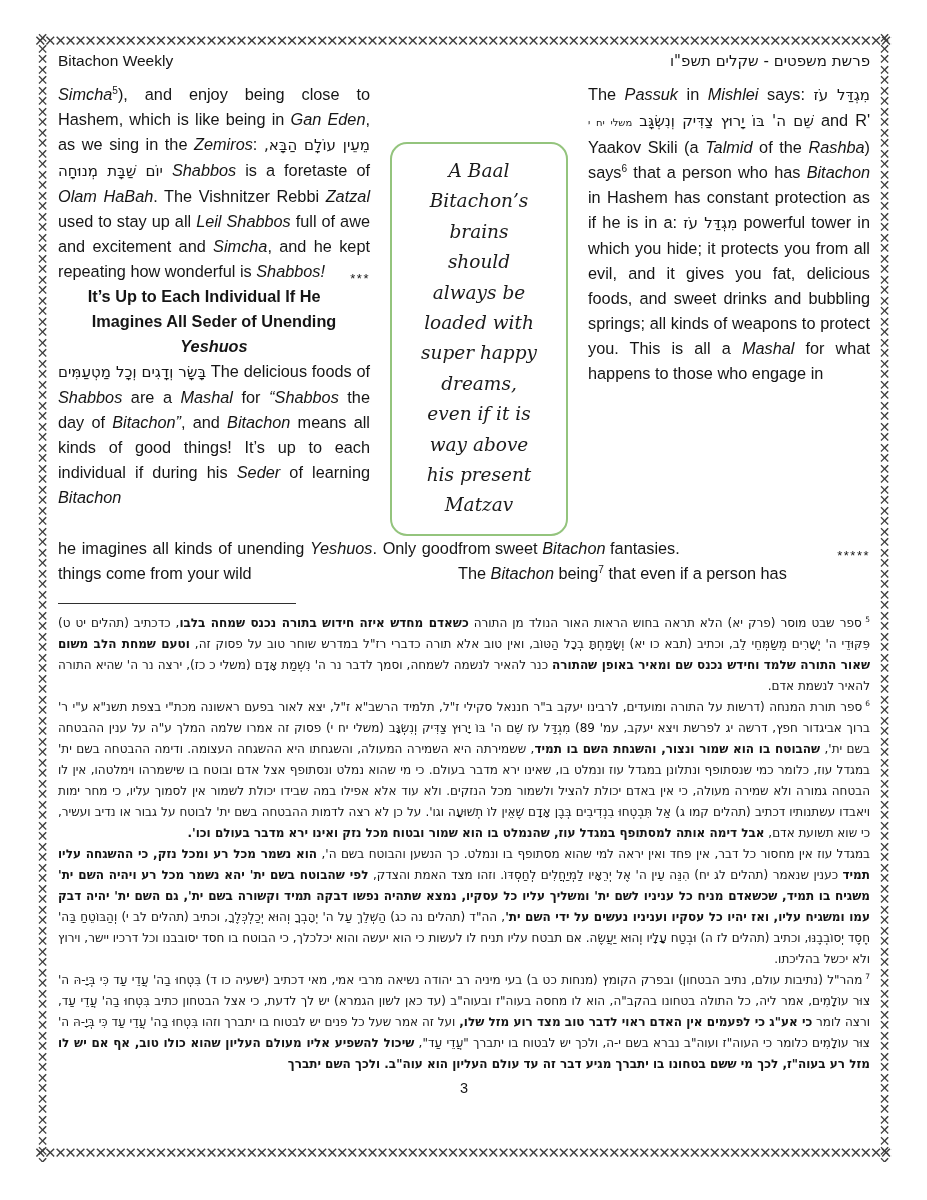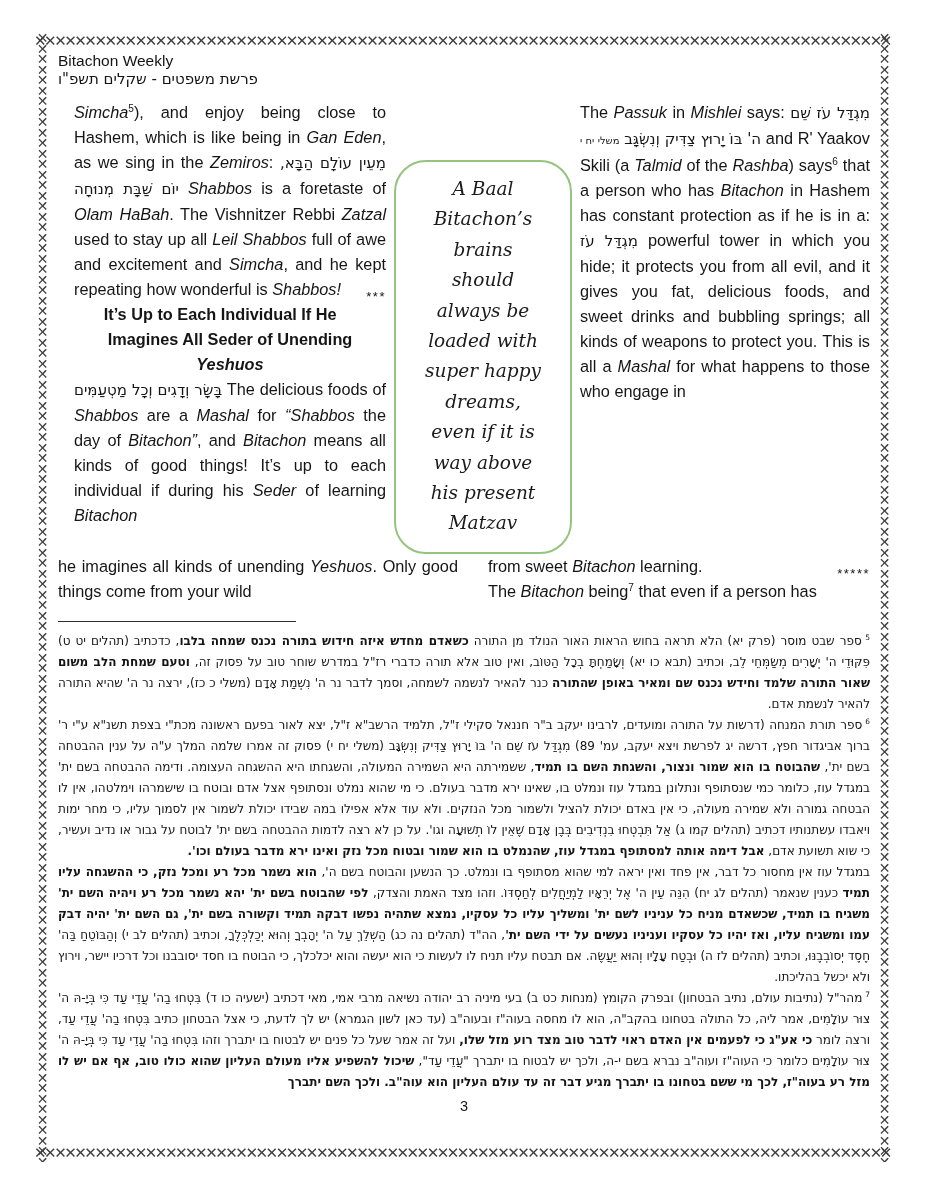--- a/index.html
+++ b/index.html
@@ -12,42 +12,42 @@
   .border-strip{position:absolute;color:#3f3f3f;overflow:hidden;z-index:0;user-select:none;}
   .b-top,.b-bottom{left:34px;width:858px;height:17px;font-size:15px;line-height:16px;letter-spacing:-2.5px;white-space:nowrap;}
   .b-top{top:33px;}
   .b-bottom{top:1145px;}
   .b-left,.b-right{top:33px;width:15px;height:1129px;font-size:14px;line-height:10.5px;white-space:pre-line;text-align:center;}
   .b-left{left:35px;}
   .b-right{left:877px;}
 
   .page{position:absolute;left:58px;top:52px;width:812px;z-index:1;}
 
-  .header{display:flex;justify-content:space-between;align-items:baseline;font-size:15.5px;margin-bottom:12px;flex-direction:column;}
+  .header{display:flex;justify-content:space-between;align-items:baseline;font-size:15.5px;margin-bottom:12px;}
   .header .he-title{font-family:"DejaVu Sans",sans-serif;direction:rtl;font-size:15px;}
 
-  .main-grid{display:grid;grid-template-columns:312px 178px 1fr;column-gap:8px;margin-left:16px;}
+  .main-grid{display:grid;grid-template-columns:312px 178px 1fr;column-gap:20px;}
   .col{text-align:justify;font-size:16.3px;line-height:25px;}
   .col p{margin:0;}
   .heading{font-weight:bold;text-align:center;}
   .i{font-style:italic;}
   .b{font-weight:bold;}
   .he{font-family:"DejaVu Sans",sans-serif;font-size:15px;}
   .small{font-size:10px;}
   .sup{vertical-align:super;font-size:0.62em;line-height:0;}
   .stars{float:right;font-size:13px;letter-spacing:1.5px;padding-top:7px;font-style:normal;font-weight:normal;}
 
   .quote-box{
-    margin-top:60px;height:366px;border:2.5px solid #94c47d;border-radius:32px;
+    margin-top:60px;height:366px;border:2.5px solid #94c47d;border-radius:17px;
     padding:12px 6px;text-align:center;
     font-family:"DejaVu Serif",serif;font-style:italic;
     font-size:18.5px;line-height:30.4px;white-space:pre-line;color:#1b1b1b;
   }
 
-  .bottom-grid{display:grid;grid-template-columns:400px 1fr;column-gap:30px;}
+  .bottom-grid{display:grid;grid-template-columns:400px 1fr;}
   .bottom-grid p{margin:0;text-align:justify;font-size:16.3px;line-height:25px;}
 
   .fn-sep{width:238px;border:none;border-top:1.7px solid #2f2f2f;margin:17px 0 9px 0;}
 
   .footnotes{direction:rtl;text-align:justify;font-family:"DejaVu Sans",sans-serif;font-size:12px;line-height:21px;}
   .footnotes p{margin:0;}
 
   .page-num{text-align:center;font-size:14.5px;margin-top:5px;}
 </style>
 </head>
@@ -347,21 +347,21 @@
     </div>
 
     <div class="col">
       <p><span>The </span><span class="i">Passuk</span><span> in </span><span class="i">Mishlei</span><span> says: </span><span class="he">מִגְדַּל עֹז שֵׁם ה' בּוֹ יָרוּץ צַדִּיק וְנִשְׂגָּב</span><span> </span><span class="he small">משלי יח י</span><span> and R' Yaakov Skili (a </span><span class="i">Talmid</span><span> of the </span><span class="i">Rashba</span><span>) says</span><span class="sup">6</span><span> that a person who has </span><span class="i">Bitachon</span><span> in Hashem has constant protection as if he is in a: </span><span class="he">מִגְדַּל עֹז</span><span> powerful tower in which you hide; it protects you from all evil, and it gives you fat, delicious foods, and sweet drinks and bubbling springs; all kinds of weapons to protect you. This is all a </span><span class="i">Mashal</span><span> for what happens to those who engage in</span></p>
     </div>
 
   </div>
 
   <div class="bottom-grid">
     <p><span>he imagines all kinds of unending </span><span class="i">Yeshuos</span><span>. Only good things come from your wild</span></p>
-    <p><span class="stars">*****</span><span>from sweet </span><span class="i">Bitachon</span><span> learning.</span><br><span>The </span><span class="i">Bitachon</span><span> being</span><span class="sup">7</span><span> that even if a person has</span></p>
+    <p><span class="stars">*****</span><span>from sweet </span><span class="i">Bitachon</span><span> fantasies.</span><br><span>The </span><span class="i">Bitachon</span><span> being</span><span class="sup">7</span><span> that even if a person has</span></p>
   </div>
 
   <hr class="fn-sep">
 
   <div class="footnotes" dir="rtl">
     <p><span class="sup">5 </span><span>ספר שבט מוסר (פרק יא) הלא תראה בחוש הראות האור הנולד מן התורה </span><span class="b">כשאדם מחדש איזה חידוש בתורה נכנס שמחה בלבו</span><span>, כדכתיב (תהלים יט ט) פִּקּוּדֵי ה' יְשָׁרִים מְשַׂמְּחֵי לֵב, וכתיב (תבא כו יא) וְשָׂמַחְתָּ בְכָל הַטּוֹב, ואין טוב אלא תורה כדברי רז"ל במדרש שוחר טוב על פסוק זה, </span><span class="b">וטעם שמחת הלב משום שאור התורה שלמד וחידש נכנס שם ומאיר באופן שהתורה</span><span> כנר להאיר לנשמה לשמחה, וסמך לדבר נר ה' נִשְׁמַת אָדָם (משלי כ כז), ירצה נר ה' שהיא התורה להאיר לנשמת אדם.</span></p>
     <p><span class="sup">6 </span><span>ספר תורת המנחה (דרשות על התורה ומועדים, לרבינו יעקב ב"ר חננאל סקילי ז"ל, תלמיד הרשב"א ז"ל, יצא לאור בפעם ראשונה מכת"י בצפת תשנ"א ע"י ר' ברוך אביגדור חפץ, דרשה יג לפרשת ויצא יעקב, עמ' 89) מִגְדַּל עֹז שֵׁם ה' בּוֹ יָרוּץ צַדִּיק וְנִשְׂגָּב (משלי יח י) פסוק זה אמרו שלמה המלך ע"ה על ענין ההבטחה בשם ית', </span><span class="b">שהבוטח בו הוא שמור ונצור, והשגחת השם בו תמיד</span><span>, ששמירתה היא השמירה המעולה, והשגחתו היא ההשגחה העצומה. ודימה ההבטחה בשם ית' במגדל עוז, כלומר כמי שנסתופף ונתלונן במגדל עוז ונמלט בו, שאינו ירא מדבר בעולם. כי מי שהוא נמלט ונסתופף אצל אדם ובוטח בו שישמרהו וימלטהו, אין לו הבטחה גמורה ולא שמירה מעולה, כי אין באדם יכולת להציל ולשמור מכל הנזקים. ולא עוד אלא אפילו במה שבידו יכולת לשמור אין לסמוך עליו, כי מחר ימות ויאבדו עשתנותיו דכתיב (תהלים קמו ג) אַל תִּבְטְחוּ בִנְדִיבִים בְּבֶן אָדָם שֶׁאֵין לוֹ תְשׁוּעָה וגו'. על כן לא רצה לדמות ההבטחה בשם ית' לבוטח על גבור או נדיב ועשיר, כי שוא תשועת אדם, </span><span class="b">אבל דימה אותה למסתופף במגדל עוז, שהנמלט בו הוא שמור ובטוח מכל נזק ואינו ירא מדבר בעולם וכו'.</span><br><span>במגדל עוז אין מחסור כל דבר, אין פחד ואין יראה למי שהוא מסתופף בו ונמלט. כך הנשען והבוטח בשם ה', </span><span class="b">הוא נשמר מכל רע ומכל נזק, כי ההשגחה עליו תמיד</span><span> כענין שנאמר (תהלים לג יח) הִנֵּה עֵין ה' אֶל יְרֵאָיו לַמְיַחֲלִים לְחַסְדּוֹ. וזהו מצד האמת והצדק, </span><span class="b">לפי שהבוטח בשם ית' יהא נשמר מכל רע ויהיה השם ית' משגיח בו תמיד, שכשאדם מניח כל עניניו לשם ית' ומשליך עליו כל עסקיו, נמצא שתהיה נפשו דבקה תמיד וקשורה בשם ית', גם השם ית' יהיה דבק עמו ומשגיח עליו, ואז יהיו כל עסקיו ועניניו נעשים על ידי השם ית'</span><span>, הה"ד (תהלים נה כג) הַשְׁלֵךְ עַל ה' יְהָבְךָ וְהוּא יְכַלְכְּלֶךָ, וכתיב (תהלים לב י) וְהַבּוֹטֵחַ בַּה' חֶסֶד יְסוֹבְבֶנּוּ, וכתיב (תהלים לז ה) וּבְטַח עָלָיו וְהוּא יַעֲשֶׂה. אם תבטח עליו תניח לו לעשות כי הוא יעשה והוא יכלכלך, כי הבוטח בו חסד יסובבנו וכל דרכיו יישר, וירוץ ולא יכשל בהליכתו.</span></p>
     <p><span class="sup">7 </span><span>מהר"ל (נתיבות עולם, נתיב הבטחון) ובפרק הקומץ (מנחות כט ב) בעי מיניה רב יהודה נשיאה מרבי אמי, מאי דכתיב (ישעיה כו ד) בִּטְחוּ בַה' עֲדֵי עַד כִּי בְּיָ-הּ ה' צוּר עוֹלָמִים, אמר ליה, כל התולה בטחונו בהקב"ה, הוא לו מחסה בעוה"ז ובעוה"ב (עד כאן לשון הגמרא) יש לך לדעת, כי אצל הבטחון כתיב בִּטְחוּ בַה' עֲדֵי עַד, ורצה לומר </span><span class="b">כי אע"ג כי לפעמים אין האדם ראוי לדבר טוב מצד רוע מזל שלו,</span><span> ועל זה אמר שעל כל פנים יש לבטוח בו יתברך וזהו בִּטְחוּ בַה' עֲדֵי עַד כִּי בְּיָ-הּ ה' צוּר עוֹלָמִים כלומר כי העוה"ז ועוה"ב נברא בשם י-ה, ולכך יש לבטוח בו יתברך "עֲדֵי עַד", </span><span class="b">שיכול להשפיע אליו מעולם העליון שהוא כולו טוב, אף אם יש לו מזל רע בעוה"ז, לכך מי ששם בטחונו בו יתברך מגיע דבר זה עד עולם העליון הוא עוה"ב. ולכך השם יתברך</span></p>
   </div>
 

